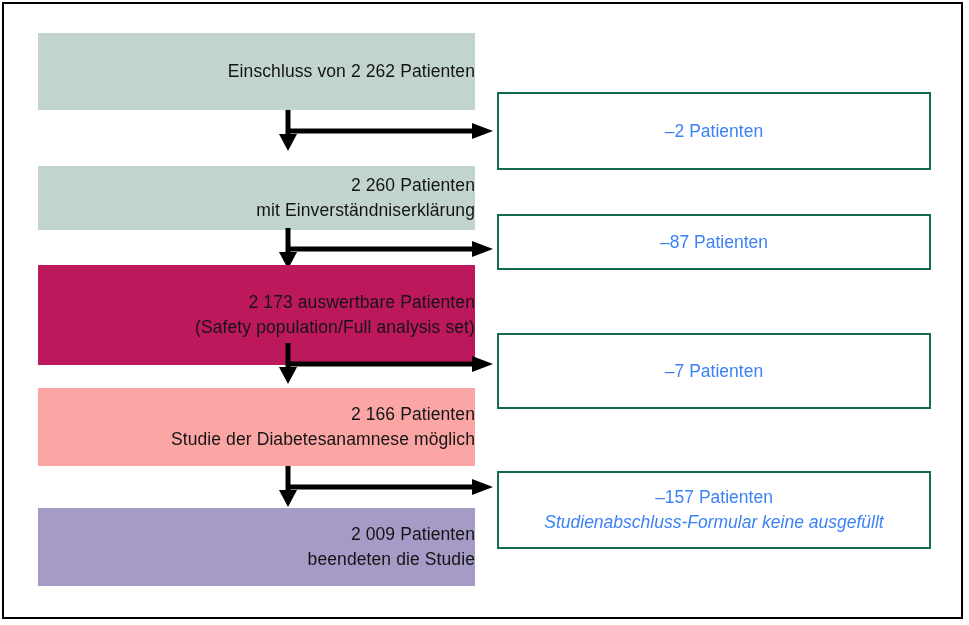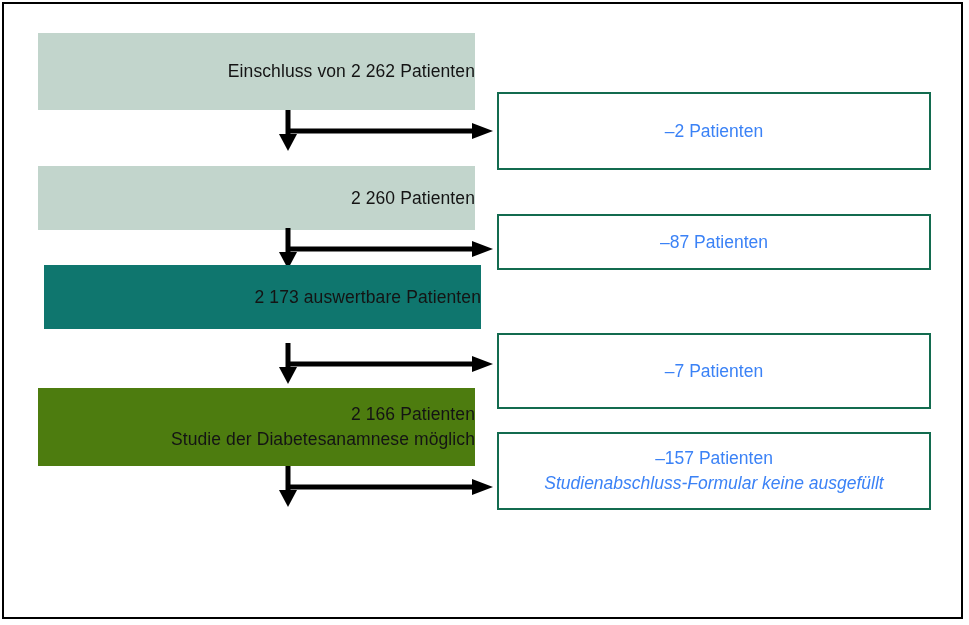--- a/index.html
+++ b/index.html
@@ -110,67 +110,73 @@
     <line x1="0" y1="11" x2="188" y2="11" stroke="#000000" stroke-width="5"></line>
     <polygon points="205,11 184,3 184,19" fill="#000000"></polygon>
   </svg>
 
   <div class="excl-box" style="top:92px; height:78px;">
     <div class="count">–2 Patienten</div>
   </div>
 
   <div class="stage-box" style="top:152px; height:64px; background:#c2d5cc;margin-top:14px;">
     <div class="line">2 260 Patienten</div>
+    <div class="line">mit Einverständniserklärung</div>
   </div>
 
   <svg class="arrow-down" style="left:275px; top:228px; height:42px;" viewBox="0 0 26 42">
     <line x1="13" y1="0" x2="13" y2="27" stroke="#000000" stroke-width="5"></line>
     <polygon points="13,41 4,24 22,24" fill="#000000"></polygon>
   </svg>
   <svg class="arrow-right" style="left:288px; top:238px; width:206px;" viewBox="0 0 206 22">
     <line x1="0" y1="11" x2="188" y2="11" stroke="#000000" stroke-width="5"></line>
     <polygon points="205,11 184,3 184,19" fill="#000000"></polygon>
   </svg>
 
   <div class="excl-box" style="top:214px; height:56px;">
     <div class="count">–87 Patienten</div>
   </div>
 
-  <div class="stage-box" style="top:265px; height:64px; background:#0f766e;margin-left:6px;">
+  <div class="stage-box" style="top:265px; height:100px; background:#be185d;">
     <div class="line">2 173 auswertbare Patienten</div>
+    <div class="line">(Safety population/Full analysis set)</div>
   </div>
 
   <svg class="arrow-down" style="left:275px; top:343px; height:42px;" viewBox="0 0 26 42">
     <line x1="13" y1="0" x2="13" y2="27" stroke="#000000" stroke-width="5"></line>
     <polygon points="13,41 4,24 22,24" fill="#000000"></polygon>
   </svg>
   <svg class="arrow-right" style="left:288px; top:353px; width:206px;" viewBox="0 0 206 22">
     <line x1="0" y1="11" x2="188" y2="11" stroke="#000000" stroke-width="5"></line>
     <polygon points="205,11 184,3 184,19" fill="#000000"></polygon>
   </svg>
 
   <div class="excl-box" style="top:333px; height:76px;">
     <div class="count">–7 Patienten</div>
   </div>
 
-  <div class="stage-box" style="top:388px; height:78px; background:#4d7c0f;">
+  <div class="stage-box" style="top:388px; height:78px; background:#fca5a5;">
     <div class="line">2 166 Patienten</div>
     <div class="line">Studie der Diabetesanamnese möglich</div>
   </div>
 
   <svg class="arrow-down" style="left:275px; top:466px; height:42px;" viewBox="0 0 26 42">
     <line x1="13" y1="0" x2="13" y2="27" stroke="#000000" stroke-width="5"></line>
     <polygon points="13,41 4,24 22,24" fill="#000000"></polygon>
   </svg>
   <svg class="arrow-right" style="left:288px; top:476px; width:206px;" viewBox="0 0 206 22">
     <line x1="0" y1="11" x2="188" y2="11" stroke="#000000" stroke-width="5"></line>
     <polygon points="205,11 184,3 184,19" fill="#000000"></polygon>
   </svg>
 
-  <div class="excl-box" style="top:432px; height:78px;">
+  <div class="excl-box" style="top:471px; height:78px;">
     <div class="count">–157 Patienten</div>
     <div class="reason">
       <span>Studienabschluss-Formular keine ausgefüllt</span><span class="reg"></span>
     </div>
   </div>
 
+  <div class="stage-box" style="top:508px; height:78px; background:#a69ac6;">
+    <div class="line">2 009 Patienten</div>
+    <div class="line">beendeten die Studie</div>
+  </div>
 
 </div>
 
 </body></html>

